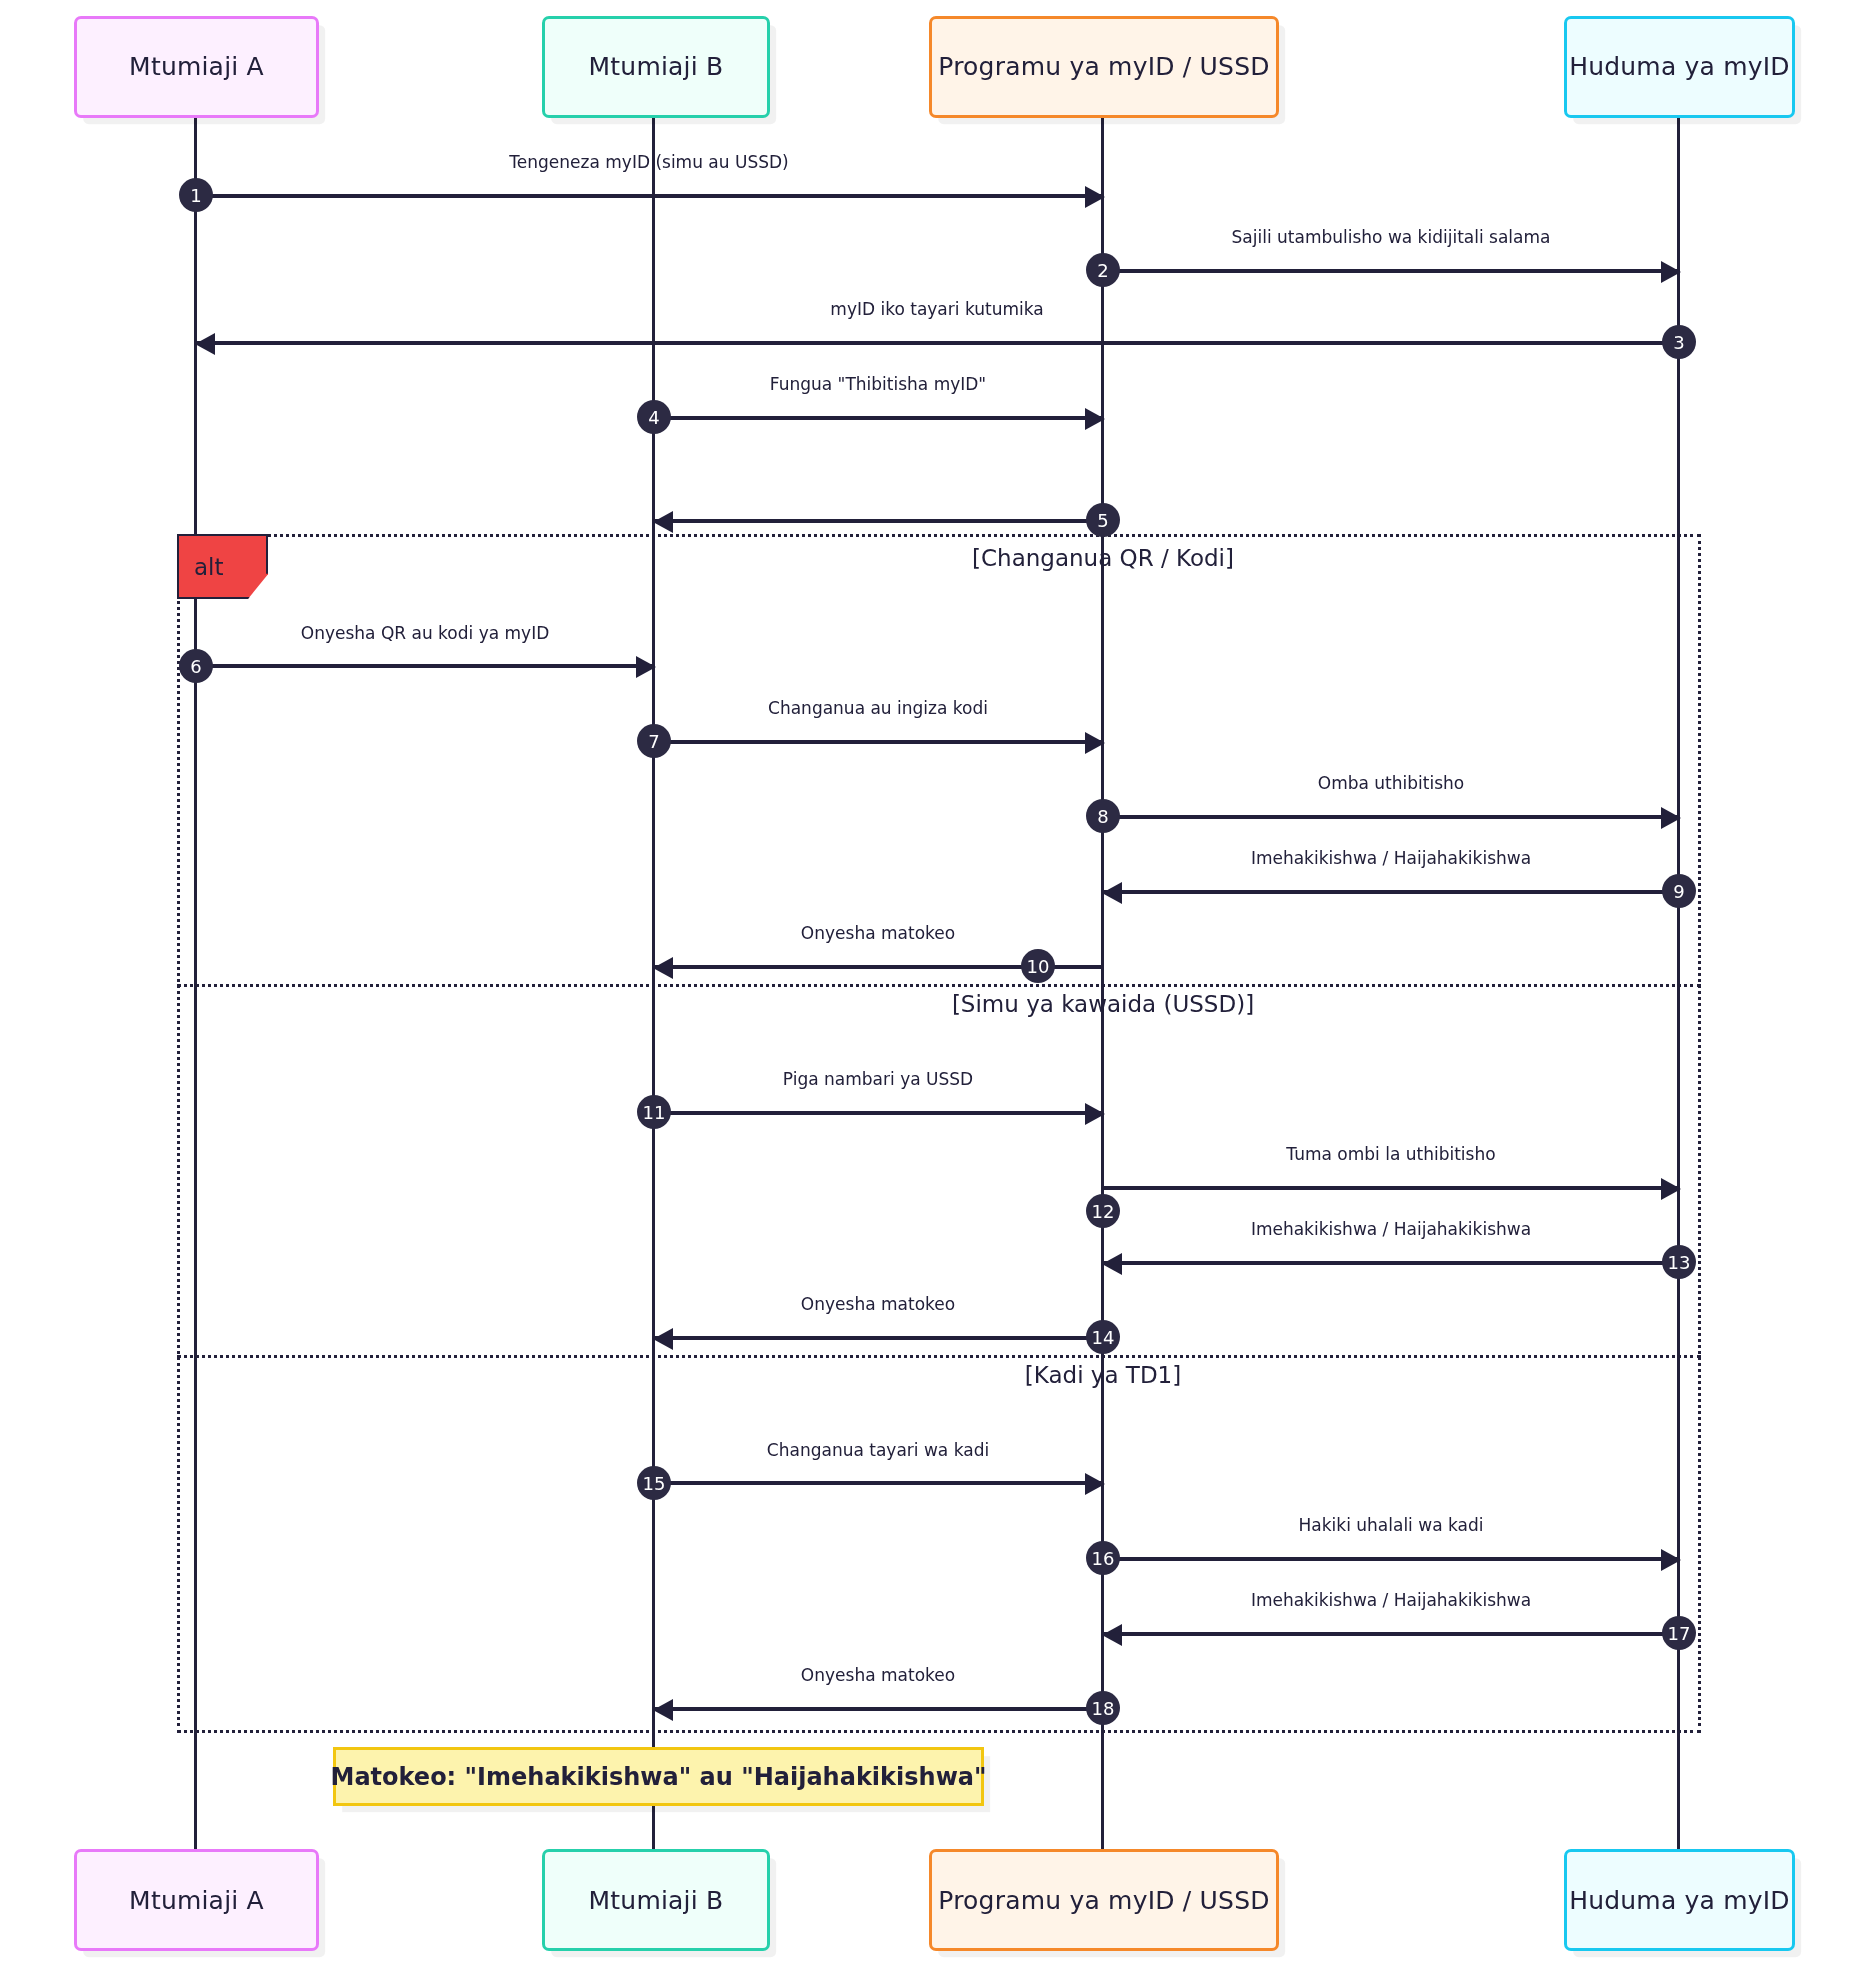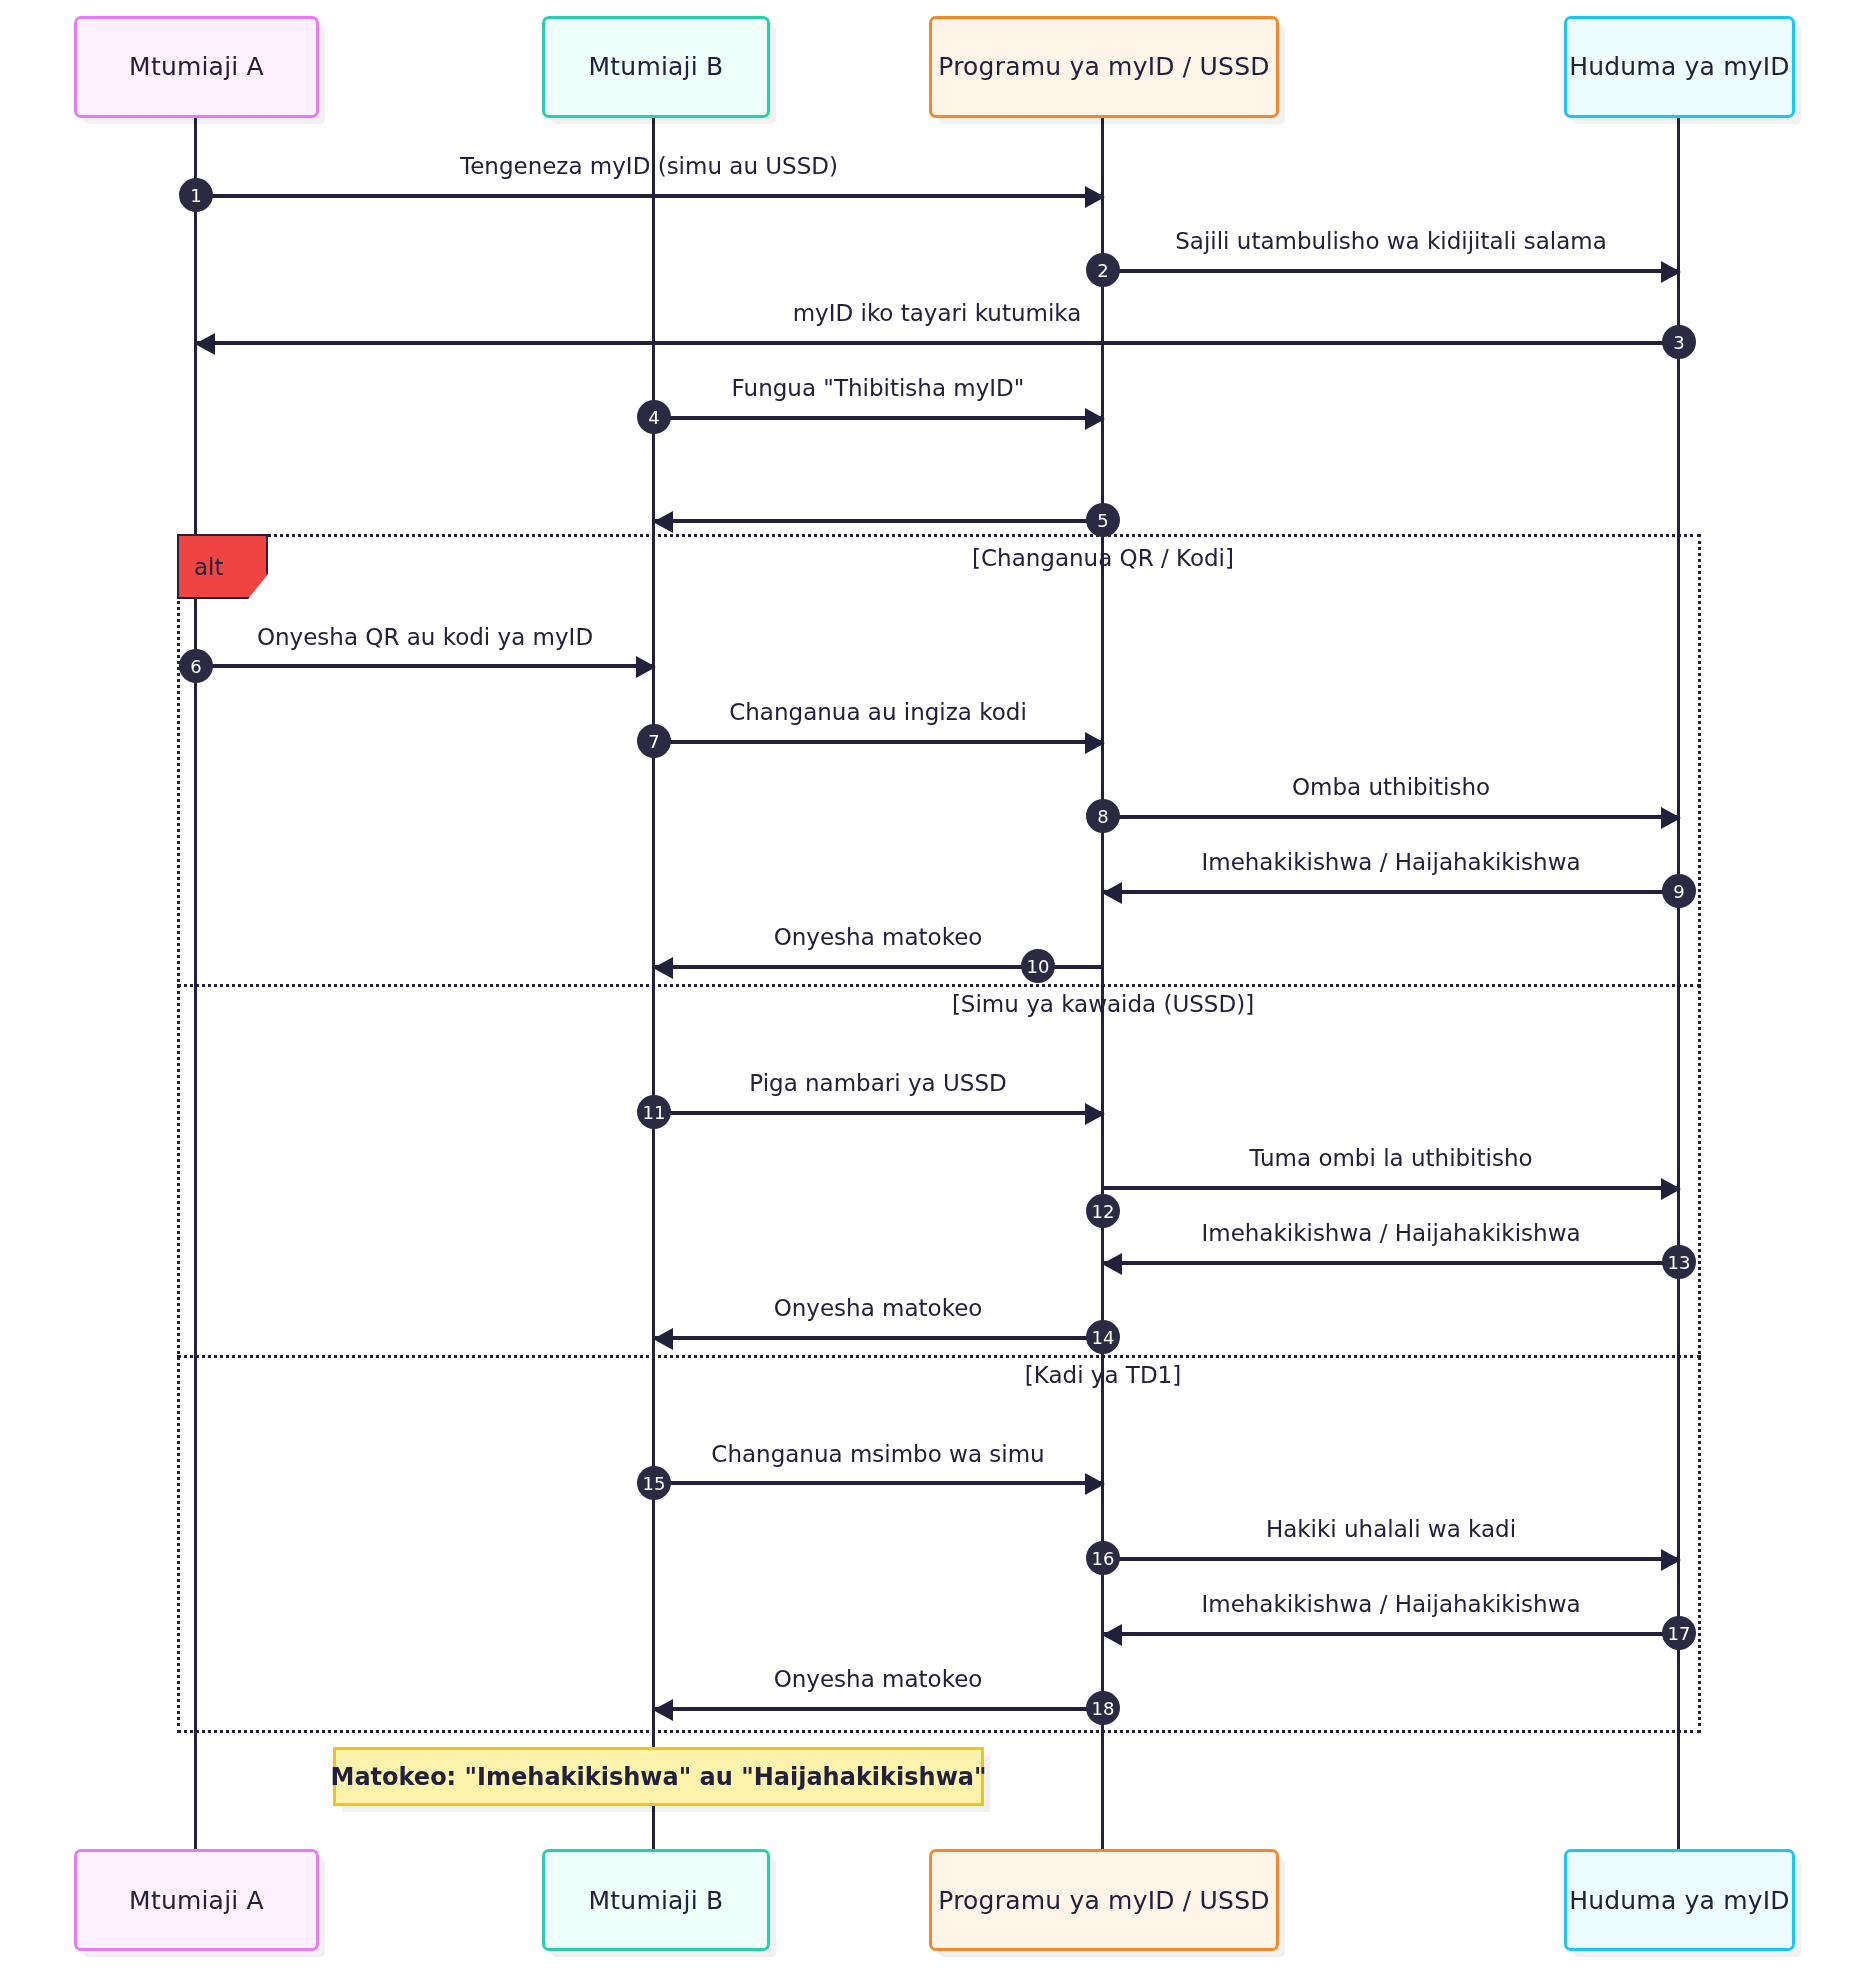--- a/index.html
+++ b/index.html
@@ -101,21 +101,21 @@
     position:absolute;
     top:-8.5px;
     width:0;height:0;
     border-top:11px solid transparent;
     border-bottom:11px solid transparent;
   }
   .msg.right .head{right:-1.5px;border-left:20px solid #22203a;}
   .msg.left  .head{left:-1.5px; border-right:20px solid #22203a;}
   .msglabel{
     position:absolute;
-    font-size:23px;
+    font-size:17px;
     color:#22203a;
     white-space:pre;
     text-align:center;
     line-height:1.32;
     transform:translateX(-50%);
     z-index:5;
   }
   .seqnum{
     position:absolute;
     width:34px;height:34px;
@@ -246,21 +246,21 @@
     <div class="msg left" style="left: 654px; width: 449px; top: 1336px;">
       <div class="line"></div>
       <div class="head"></div>
     </div>
     <div class="msglabel" style="left: 878px; top: 1293px;">Onyesha matokeo</div>
     <div class="seqnum" style="left: 1103px; top: 1337px;">14</div>
     <div class="msg right" style="left: 654px; width: 449px; top: 1481px;">
       <div class="line"></div>
       <div class="head"></div>
     </div>
-    <div class="msglabel" style="left: 878px; top: 1439px;">Changanua msimbo wa simu</div>
+    <div class="msglabel" style="left: 878px; top: 1439px;">Changanua tayari wa kadi</div>
     <div class="seqnum" style="left: 654px; top: 1483px;">15</div>
     <div class="msg right" style="left: 1103px; width: 576px; top: 1557px;">
       <div class="line"></div>
       <div class="head"></div>
     </div>
     <div class="msglabel" style="left: 1391px; top: 1514px;">Hakiki uhalali wa kadi</div>
     <div class="seqnum" style="left: 1103px; top: 1558px;">16</div>
     <div class="msg left" style="left: 1103px; width: 576px; top: 1632px;">
       <div class="line"></div>
       <div class="head"></div>

